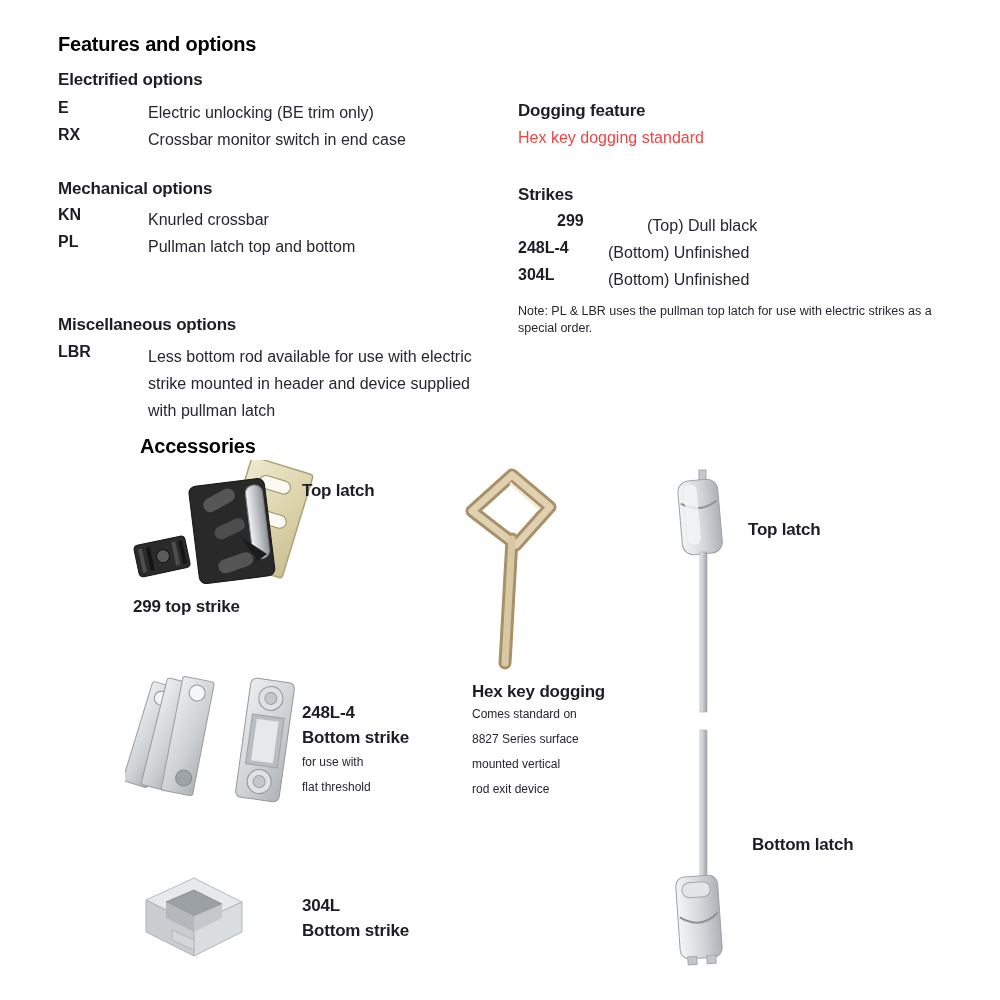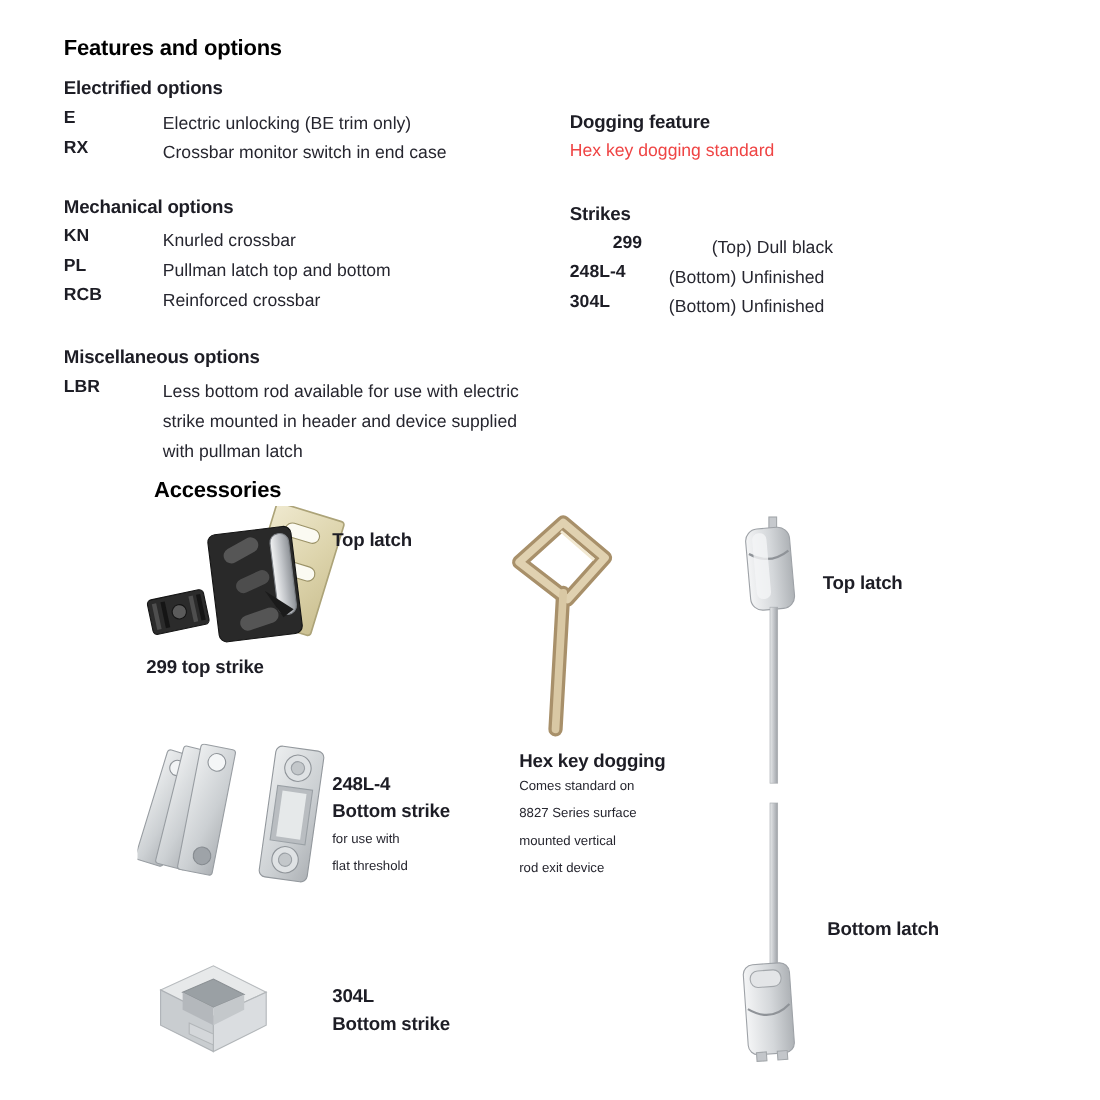--- a/index.html
+++ b/index.html
@@ -45,24 +45,20 @@
   <div class="abs section-heading" style="left:58px; top:179px;">Mechanical options</div>
 
   <div class="abs def-row" style="left:58px; top:206px;">
     <span class="def-code">KN</span>
     <span class="def-desc">Knurled crossbar</span>
   </div>
   <div class="abs def-row" style="left:58px; top:233px;">
     <span class="def-code">PL</span>
     <span class="def-desc">Pullman latch top and bottom</span>
   </div>
-  <div class="abs def-row" style="left:58px; top:260px;">
-    <span class="def-code">RCB</span>
-    <span class="def-desc">Reinforced crossbar</span>
-  </div>
 
   <div class="abs section-heading" style="left:58px; top:315px;">Miscellaneous options</div>
 
   <div class="abs def-row" style="left:58px; top:343px; width:425px;">
     <span class="def-code">LBR</span>
     <span class="def-desc" style="width:335px;">Less bottom rod available for use with electric strike mounted in header and device supplied with pullman latch</span>
   </div>
 
   <div class="abs section-heading" style="left:518px; top:101px;">Dogging feature</div>
   <div class="abs" style="left:518px; top:129px; font-size:16px; color:#ef4444;">Hex key dogging standard</div>
@@ -75,20 +71,21 @@
   </div>
   <div class="abs def-row" style="left:518px; top:239px;">
     <span class="def-code">248L-4</span>
     <span class="def-desc">(Bottom) Unfinished</span>
   </div>
   <div class="abs def-row" style="left:518px; top:266px;">
     <span class="def-code">304L</span>
     <span class="def-desc">(Bottom) Unfinished</span>
   </div>
 
+  <div class="abs note" style="left:518px; top:303px;">Note: PL &amp; LBR uses the pullman top latch for use with electric strikes as a special order.</div>
 
   <div class="abs orange-heading" style="left:140px; top:435px;">Accessories</div>
 
   <svg class="abs" style="left:122px; top:460px;" width="195" height="140" viewBox="0 0 195 140">
     <defs>
       <linearGradient id="brassGrad" x1="0" y1="0" x2="1" y2="1">
         <stop offset="0" stop-color="#efe9cf"></stop>
           <stop offset="0.55" stop-color="#ddd4ac"></stop>
           <stop offset="1" stop-color="#cbc092"></stop>
       </linearGradient>

